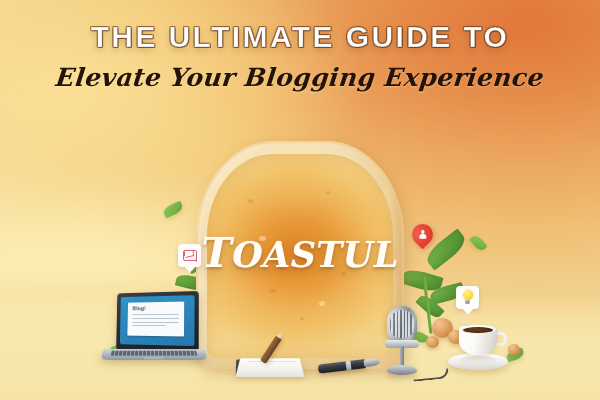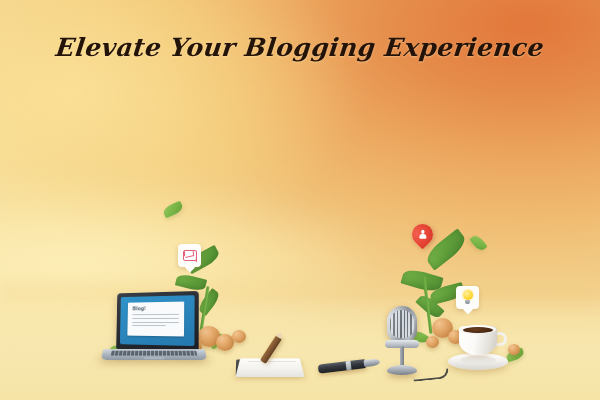--- a/index.html
+++ b/index.html
@@ -368,20 +368,21 @@
 
 <div class="stage">
 
   <div class="bg-base"></div>
   <div class="bg-glow-left"></div>
   <div class="bg-sweep"></div>
   <div class="bg-table-line"></div>
   <div class="bg-table"></div>
 
   <div class="heading-block">
+    <div class="title-main">THE ULTIMATE GUIDE TO</div>
     <div class="title-script">Elevate Your Blogging Experience</div>
   </div>
 
   <div>
     <div class="leafblade" style="left:186px; top:252px; width:34px; height:15px; transform:rotate(-28deg);"></div>
     <div class="leafblade" style="left:176px; top:276px; width:30px; height:13px; transform:rotate(14deg);"></div>
     <div class="leafblade" style="left:196px; top:296px; width:26px; height:12px; transform:rotate(-52deg);"></div>
     <div class="stem" style="left:203px; top:286px; width:3px; height:46px; transform:rotate(9deg);"></div>
   </div>
 
@@ -393,20 +394,40 @@
     <div class="stem" style="left:426px; top:276px; width:3px; height:58px; transform:rotate(-7deg);"></div>
   </div>
 
   <div class="floatleaf" style="left:163px; top:204px; width:20px; height:11px; transform:rotate(-22deg);"></div>
   <div class="floatleaf" style="left:110px; top:346px; width:19px; height:11px; transform:rotate(24deg);"></div>
   <div class="floatleaf" style="left:209px; top:337px; width:16px; height:9px; transform:rotate(-36deg);"></div>
   <div class="floatleaf" style="left:411px; top:332px; width:17px; height:10px; transform:rotate(30deg);"></div>
   <div class="floatleaf" style="left:506px; top:350px; width:18px; height:10px; transform:rotate(-18deg);"></div>
   <div class="floatleaf" style="left:470px; top:238px; width:17px; height:10px; transform:rotate(52deg);"></div>
 
+  <div class="toast-wrap">
+    <div class="toast-shadow"></div>
+    <div class="toast-body">
+      <div class="toast-inner">
+        <div class="toast-toast-patch"></div>
+        <div class="toast-speck" style="left:22%; top:22%; width:5px; height:4px;"></div>
+        <div class="toast-speck" style="left:64%; top:18%; width:4px; height:3px;"></div>
+        <div class="toast-speck" style="left:34%; top:66%; width:6px; height:4px;"></div>
+        <div class="toast-speck" style="left:72%; top:58%; width:5px; height:4px;"></div>
+        <div class="toast-speck" style="left:50%; top:80%; width:4px; height:3px;"></div>
+        <div class="toast-speck toast-speck-l" style="left:28%; top:40%; width:7px; height:5px;"></div>
+        <div class="toast-speck toast-speck-l" style="left:60%; top:72%; width:6px; height:5px;"></div>
+      </div>
+      <div class="toast-sidehighlight"></div>
+      <div class="toast-crustedge"></div>
+    </div>
+    <div class="toast-label">
+      <span class="tl-first">T</span><span>oastul</span>
+    </div>
+  </div>
 
   <div class="ball" style="left:198px; top:326px; width:22px; height:21px;"></div>
   <div class="ball" style="left:216px; top:334px; width:18px; height:17px;"></div>
   <div class="ball" style="left:186px; top:340px; width:16px; height:15px;"></div>
   <div class="ball" style="left:232px; top:330px; width:14px; height:13px;"></div>
   <div class="ball" style="left:432px; top:318px; width:21px; height:20px;"></div>
   <div class="ball" style="left:448px; top:330px; width:15px; height:14px;"></div>
   <div class="ball" style="left:426px; top:336px; width:13px; height:12px;"></div>
   <div class="ball" style="left:508px; top:344px; width:12px; height:11px;"></div>
 

